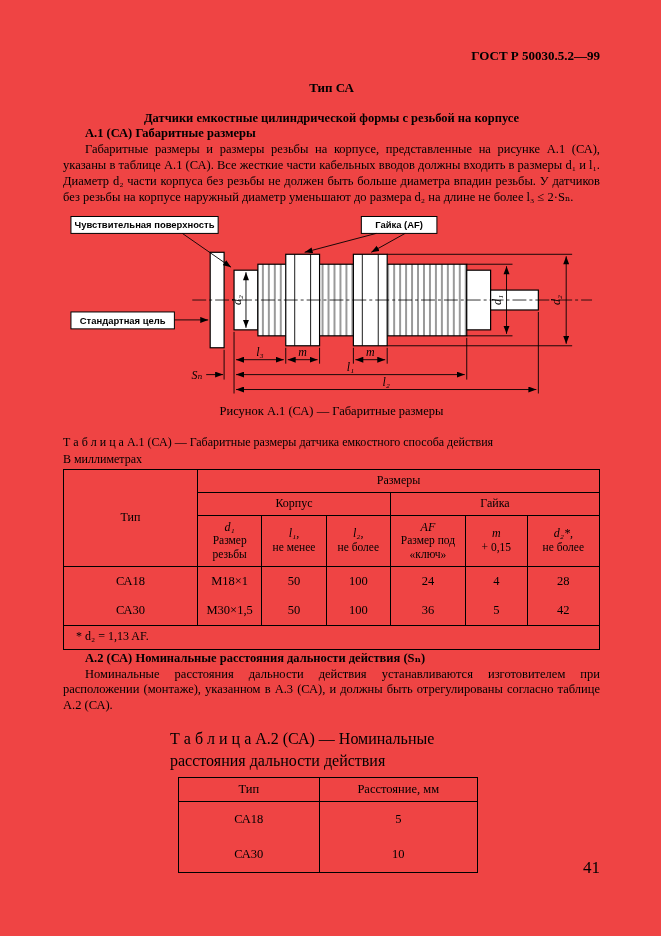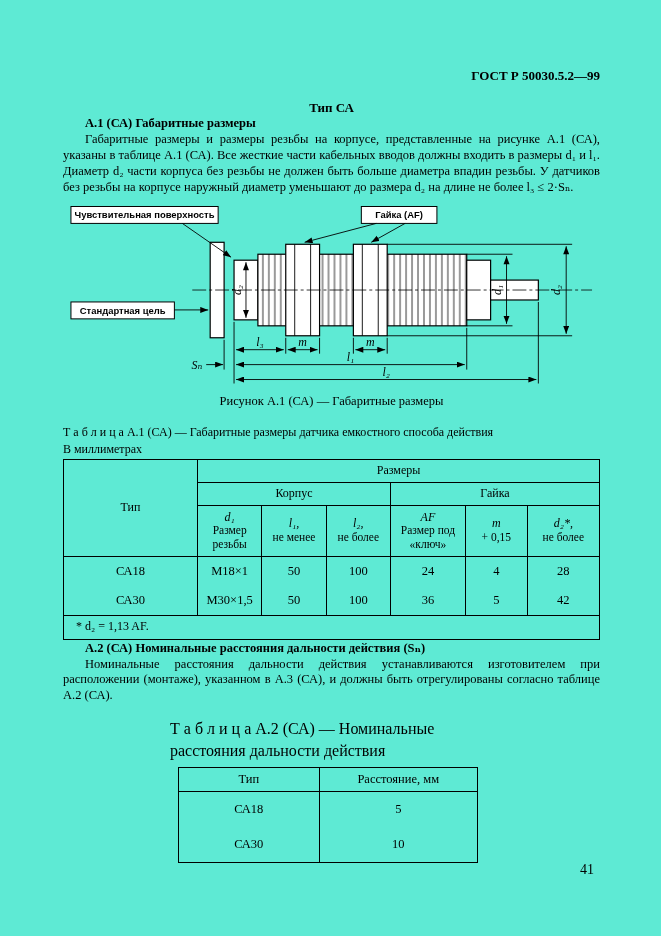--- a/index.html
+++ b/index.html
@@ -1,17 +1,17 @@
 <!DOCTYPE html>
 <html><head>
 <meta charset="utf-8">
 <style>
   html,body{margin:0;padding:0;background:#e9e9e9;}
-  .page{width:661px;height:936px;background:#5eead4;position:relative;box-sizing:border-box;
-    padding:68px 61px 0 63px;color:#000;overflow:hidden;
+  .page{width:661px;height:936px;background:#ef4444;position:relative;box-sizing:border-box;
+    padding:48px 61px 0 63px;color:#000;overflow:hidden;
     font-family:"Liberation Serif","DejaVu Serif","DejaVu Sans",serif;}
   .doc-header{text-align:right;font-weight:bold;font-size:13px;}
   .doc-title{text-align:center;font-weight:bold;font-size:13px;margin-top:16px;}
   .doc-subtitle{text-align:center;font-weight:bold;font-size:12.5px;margin-top:15px;}
   .sec-heading{font-weight:bold;font-size:12.5px;margin-top:0;text-indent:22px;}
   .para{font-size:12.5px;line-height:1.27;text-align:justify;text-indent:22px;margin:1px 0 0 0;}
   .para + .para{margin-top:6px;}
   .figure{margin-top:6px;display:flex;justify-content:center;}
   .fig-caption{text-align:center;font-size:12.5px;margin-top:6px;}
   .tbl-title{font-size:12px;margin-top:16px;}
@@ -21,37 +21,38 @@
   .t1 thead tr.r1 th{height:18px;}
   .t1 thead tr.r2 th{height:18px;}
   .t1 thead tr.r3 th{height:46px;font-size:11.5px;line-height:1.2;}
   .t1 tbody td{border-top:none;border-bottom:none;height:25px;font-size:12.5px;}
   .t1 tfoot td{border:1px solid #000;text-align:left;padding:3px 4px 5px 12px;font-size:12px;}
   .sym{font-style:italic;font-size:12px;}
   .a2-title{font-size:16px;margin:14px 0 6px 107px;width:330px;line-height:1.35;}
   table.t2{border-collapse:collapse;margin-left:115px;width:300px;border:1.2px solid #000;font-size:12.5px;}
   .t2 th,.t2 td{border:1px solid #000;font-weight:normal;text-align:center;padding:4px 3px;}
   .t2 tbody td{border-top:none;border-bottom:none;height:27px;}
-  .page-num{position:absolute;right:67px;bottom:58px;font-size:14px;}
+  .page-num{position:absolute;right:61px;bottom:58px;font-size:17px;}
   
   .part{fill:#fff;stroke:#000;stroke-width:1.2;}
   .ln{stroke:#000;stroke-width:0.9;}
   .ext,.dim,.ldr{stroke:#000;stroke-width:0.9;fill:none;}
   .cl{stroke:#000;stroke-width:0.8;stroke-dasharray:14 3 3 3;}
   .lblbox{fill:#fff;stroke:#000;stroke-width:1;}
   .lbltxt{font-size:9.5px;font-weight:bold;font-family:"Liberation Sans","DejaVu Sans",sans-serif;}
   .dimtxt{font-size:12px;font-style:italic;font-family:"Liberation Serif","DejaVu Serif","DejaVu Sans",serif;}
 </style>
 </head>
 <body>
 
 <div class="page">
 
   <div class="doc-header">ГОСТ Р 50030.5.2—99</div>
   <div class="doc-title">Тип СА</div>
+  <div class="doc-subtitle">Датчики емкостные цилиндрической формы с резьбой на корпусе</div>
 
   <div class="sec-heading">А.1 (СА) Габаритные размеры</div>
   <p class="para">Габаритные размеры и размеры резьбы на корпусе, представленные на рисунке А.1 (СА), указаны в таблице А.1 (СА). Все жесткие части кабельных вводов должны входить в размеры d₁ и l₁. Диаметр d₂ части корпуса без резьбы не должен быть больше диаметра впадин резьбы. У датчиков без резьбы на корпусе наружный диаметр уменьшают до размера d₂ на длине не более l₃ ≤ 2·Sₙ.</p>
 
   <div class="figure">
     <svg width="540" height="186" viewBox="0 0 540 186">
       <defs>
         <marker id="arwE" markerWidth="9" markerHeight="7" refX="8" refY="3" orient="auto" markerUnits="userSpaceOnUse">
           <path d="M0,0 L8,3 L0,6 Z" fill="#000" stroke="none"></path>
         </marker>

